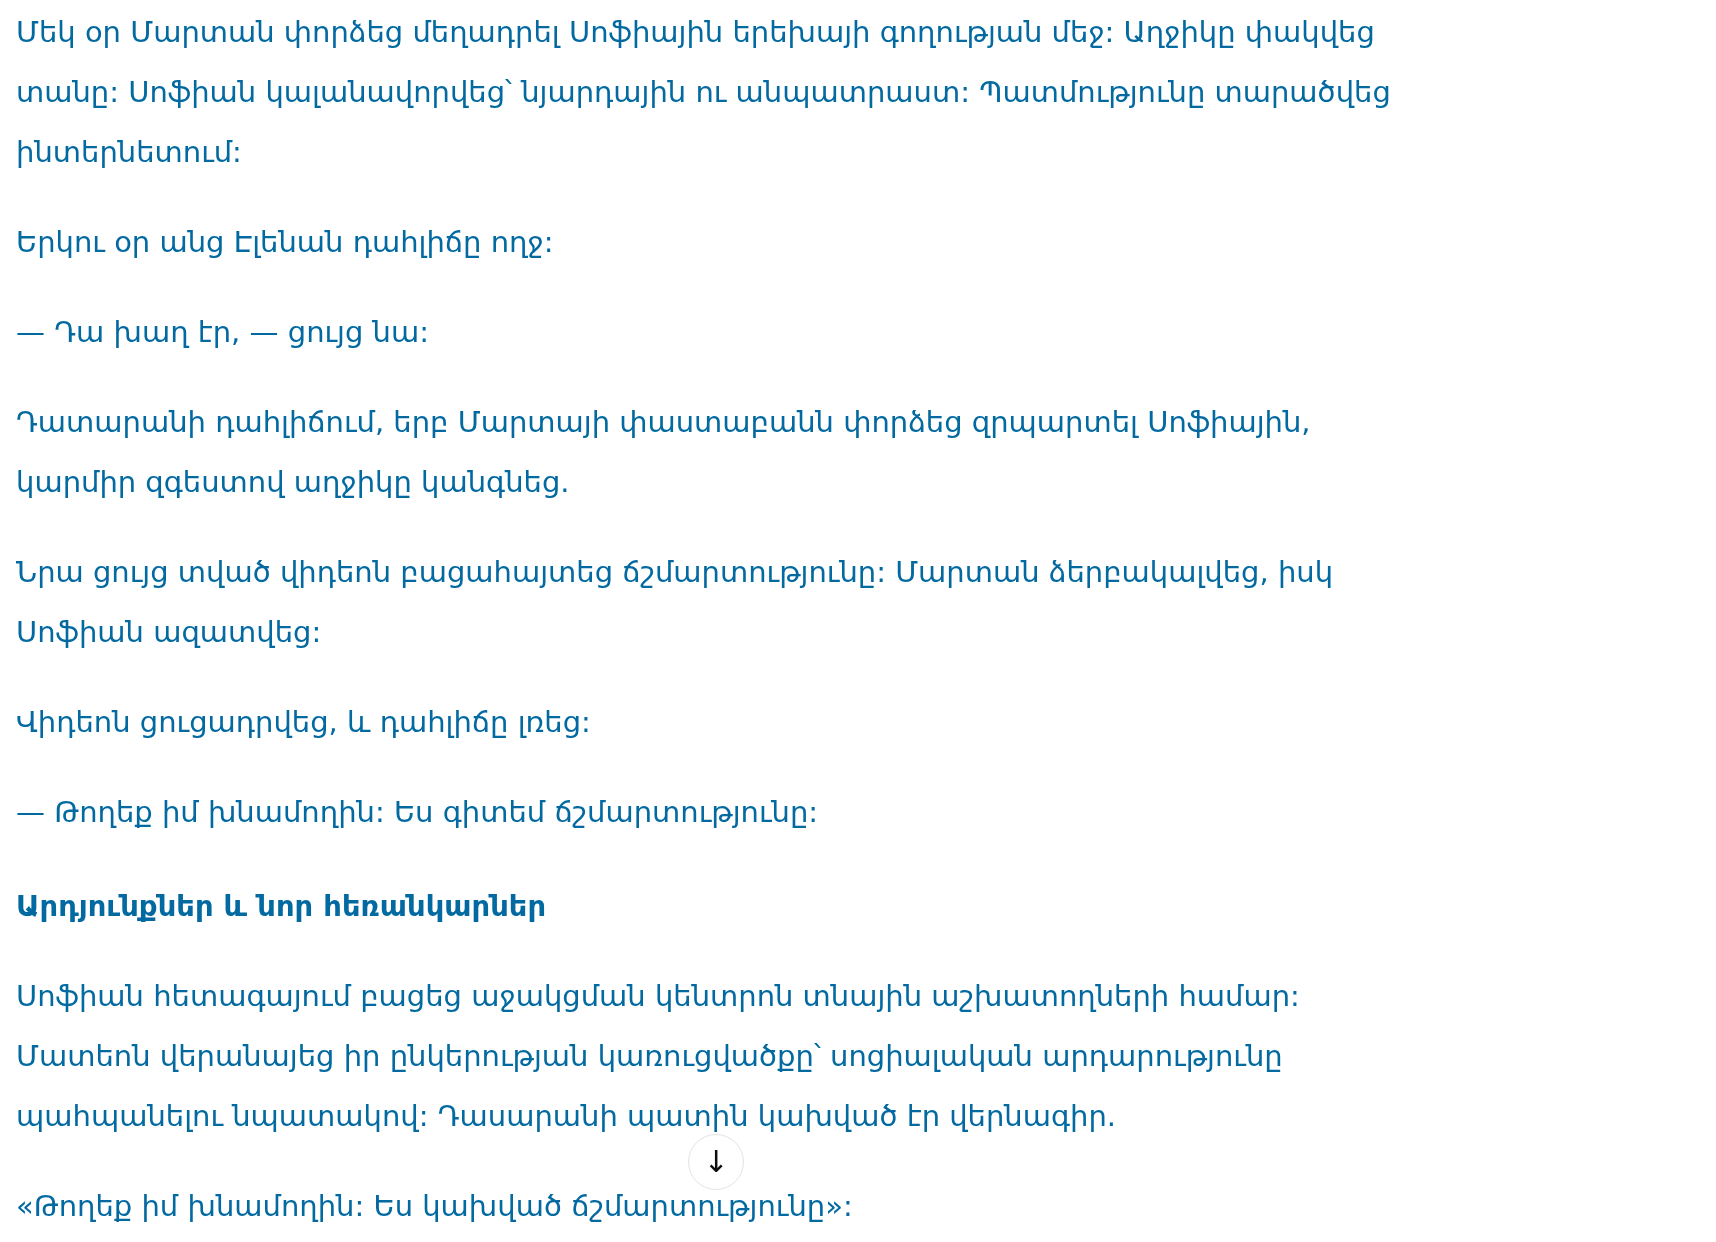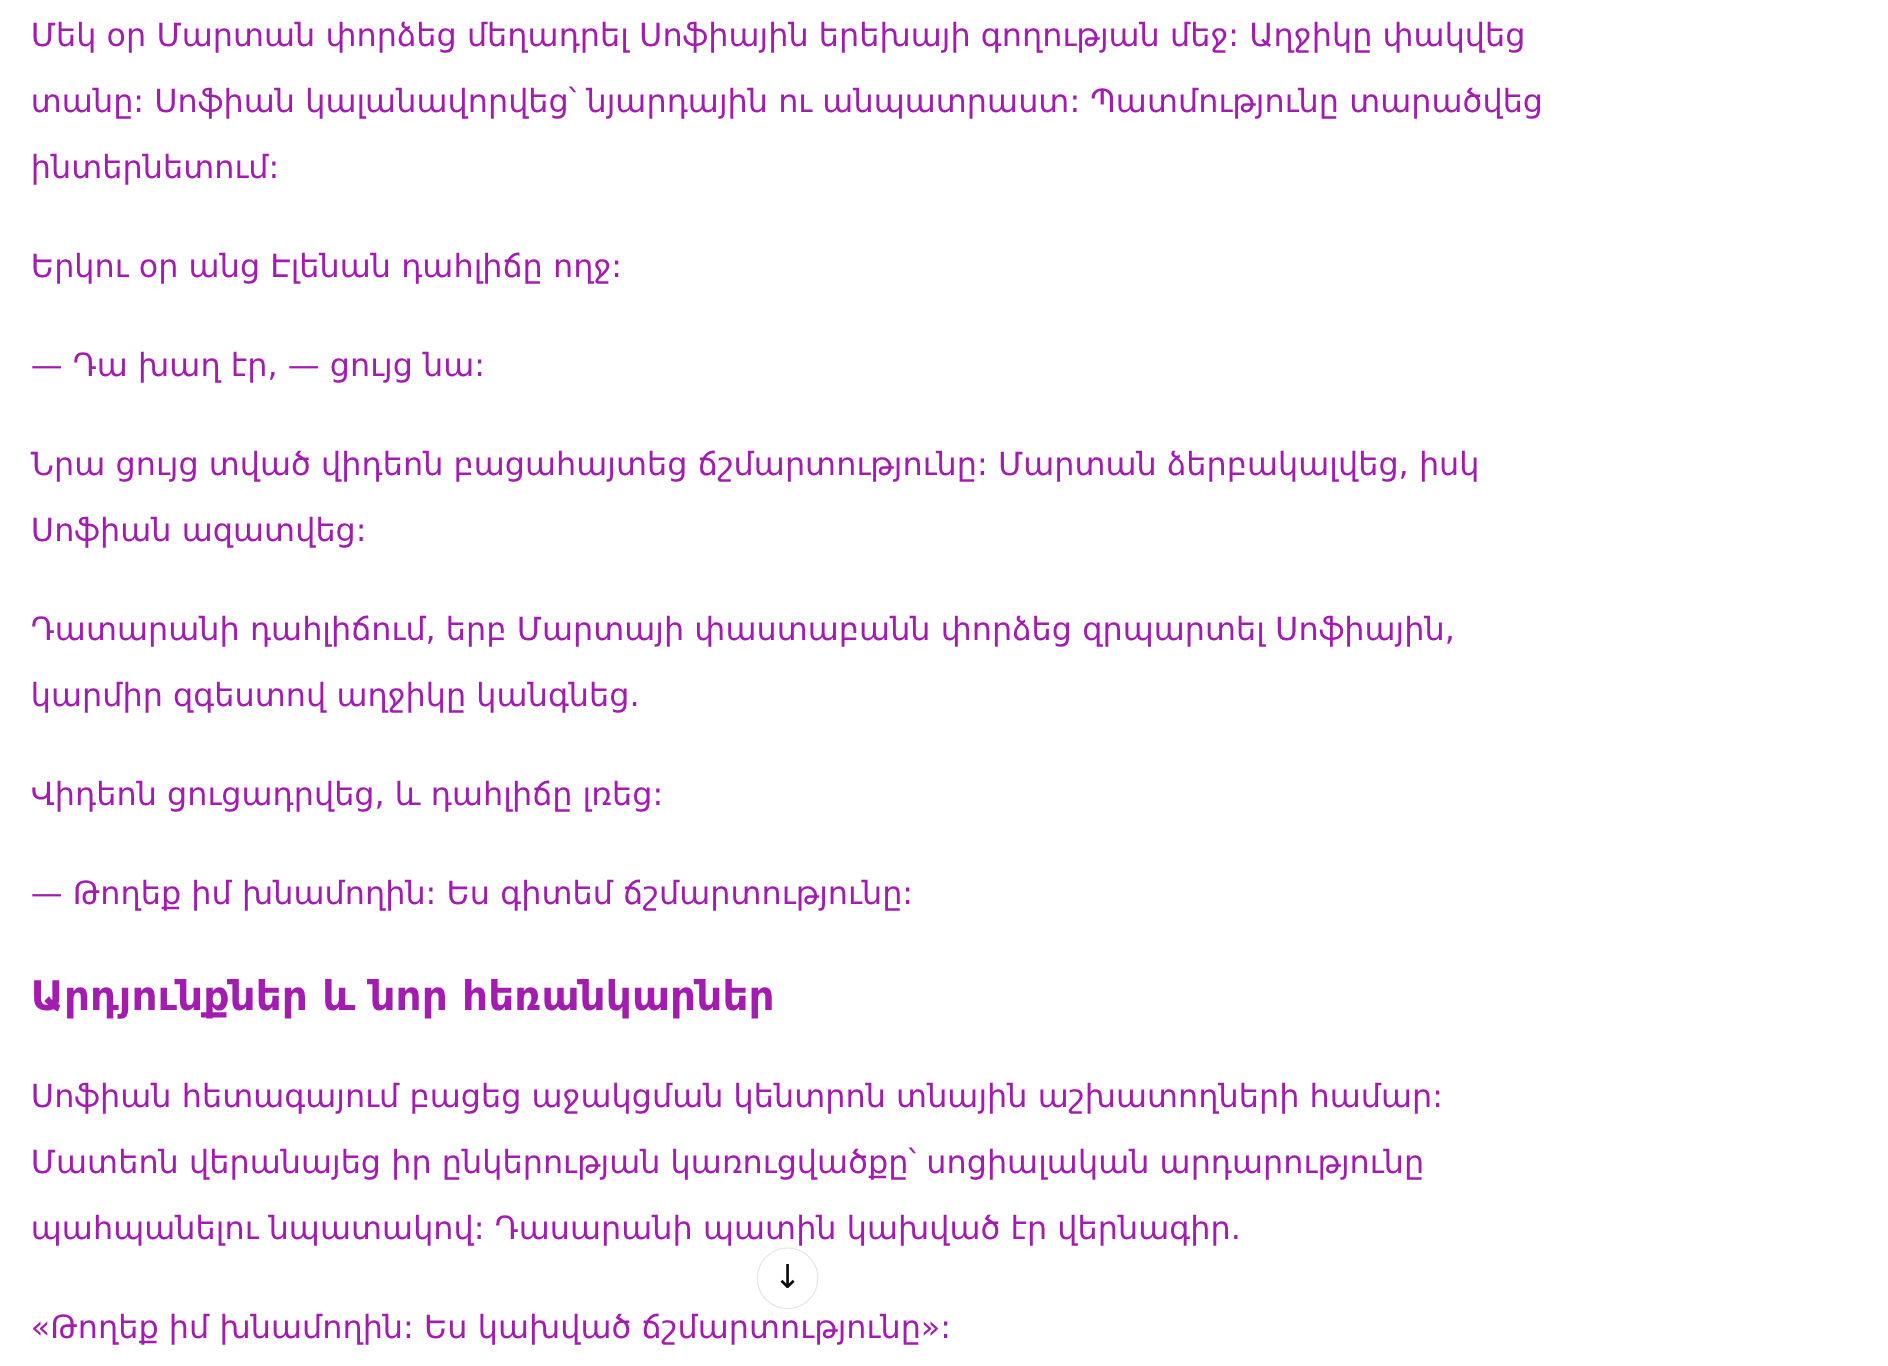--- a/index.html
+++ b/index.html
@@ -9,34 +9,33 @@
     width: 1716px;
     height: 1242px;
     overflow: hidden;
     font-family: "DejaVu Sans", "Liberation Sans", sans-serif;
   }
   .content {
     position: relative;
     box-sizing: border-box;
     width: 1434px;
     padding: 2px 16px 0 16px;
-    color: #a21caf;
+    color: #0369a1;
     font-size: 29px;
     line-height: 60px;
-    margin-left: 12px;
   }
   .content p {
     margin: 30px 0;
   }
   .content p:first-child {
     margin-top: 0;
   }
   .content h3 {
     margin: 34px 0 30px 0;
-    font-size: 37px;
+    font-size: 29px;
     font-weight: 700;
     line-height: 60px;
   }
   .scroll-btn {
     position: absolute;
     left: 688px;
     top: 1134px;
     width: 56px;
     height: 56px;
     border-radius: 50%;
@@ -56,22 +55,22 @@
     line-height: 1;
   }
 </style>
 </head>
 <body>
 
 <div class="content">
   <p>Մեկ օր Մարտան փորձեց մեղադրել Սոֆիային երեխայի գողության մեջ: Աղջիկը փակվեց տանը: Սոֆիան կալանավորվեց՝ նյարդային ու անպատրաստ: Պատմությունը տարածվեց ինտերնետում:</p>
   <p>Երկու օր անց Էլենան դահլիճը ողջ:</p>
   <p>— Դա խաղ էր, — ցույց նա:</p>
+  <p>Դատարանի դահլիճում, երբ Մարտայի փաստաբանն փորձեց զրպարտել Սոֆիային, կարմիր զգեստով աղջիկը կանգնեց.</p>
   <p>Նրա ցույց տված վիդեոն բացահայտեց ճշմարտությունը: Մարտան ձերբակալվեց, իսկ Սոֆիան ազատվեց:</p>
-  <p>Դատարանի դահլիճում, երբ Մարտայի փաստաբանն փորձեց զրպարտել Սոֆիային, կարմիր զգեստով աղջիկը կանգնեց.</p>
   <p>Վիդեոն ցուցադրվեց, և դահլիճը լռեց:</p>
   <p>— Թողեք իմ խնամողին: Ես գիտեմ ճշմարտությունը:</p>
   <h3>Արդյունքներ և նոր հեռանկարներ</h3>
   <p>Սոֆիան հետագայում բացեց աջակցման կենտրոն տնային աշխատողների համար: Մատեոն վերանայեց իր ընկերության կառուցվածքը՝ սոցիալական արդարությունը պահպանելու նպատակով: Դասարանի պատին կախված էր վերնագիր.</p>
   <p>«Թողեք իմ խնամողին: Ես կախված ճշմարտությունը»:</p>
 
 </div>
 
 <div class="scroll-btn">
   <span class="arrow">↓</span>

